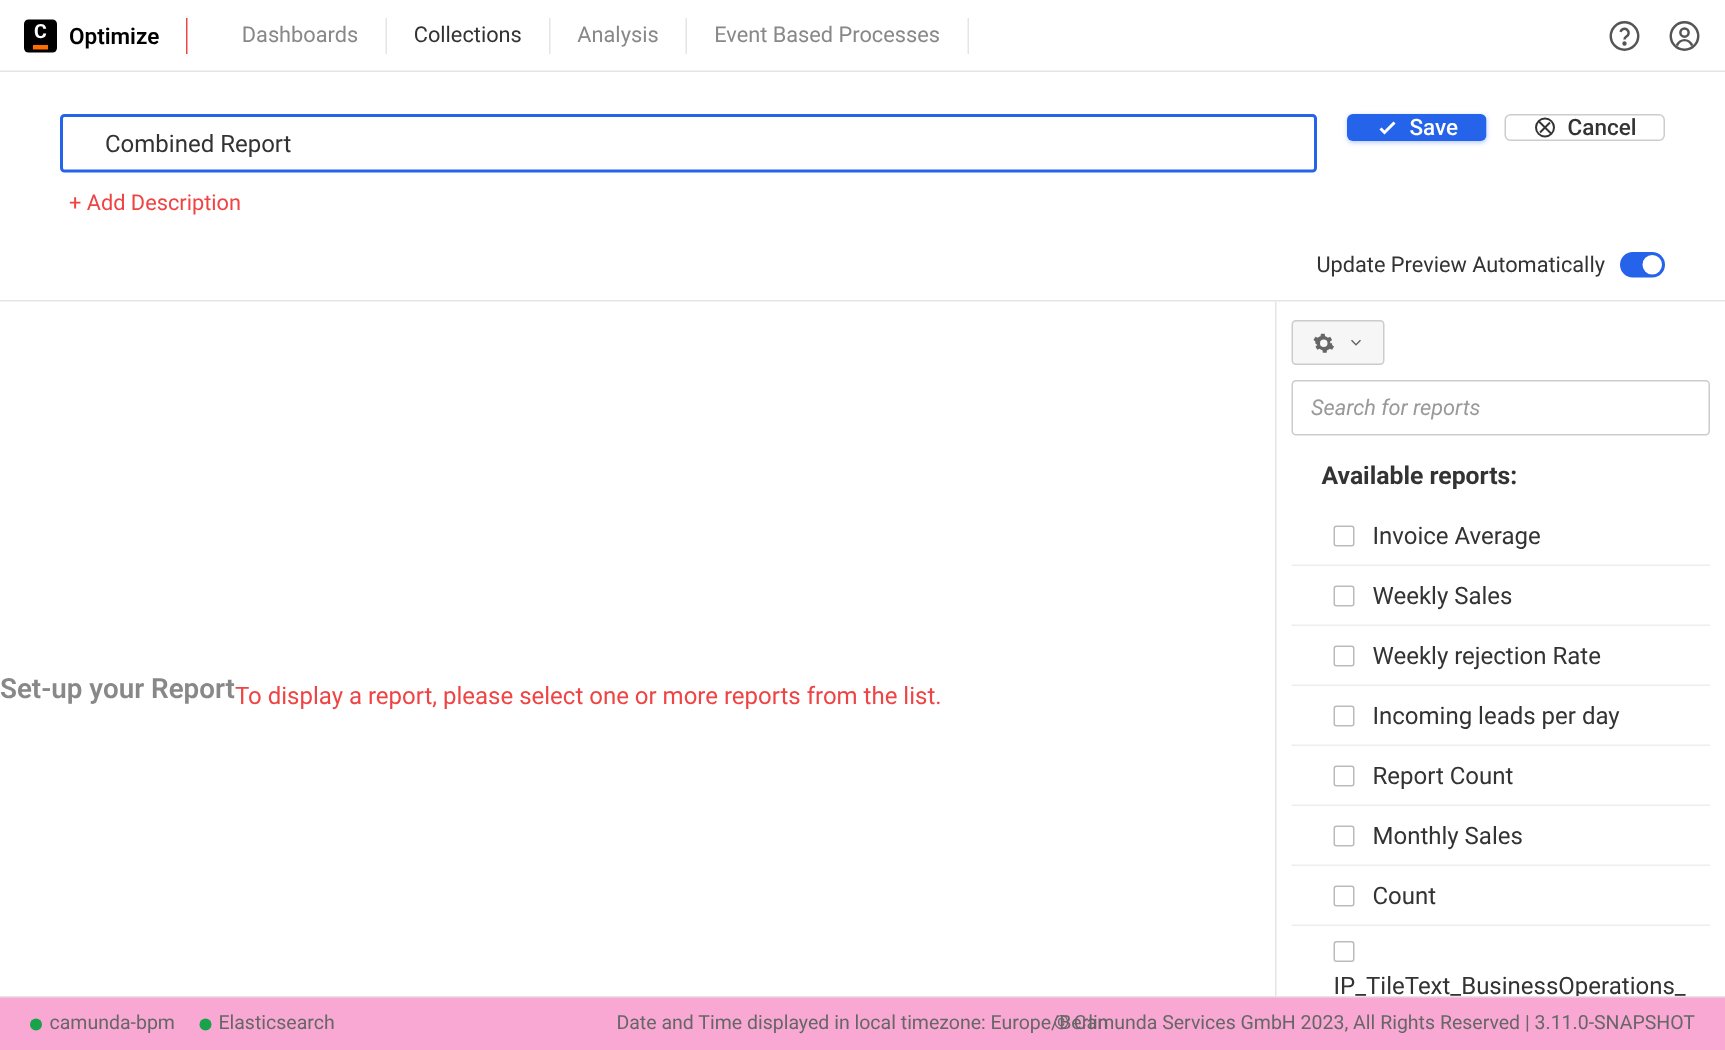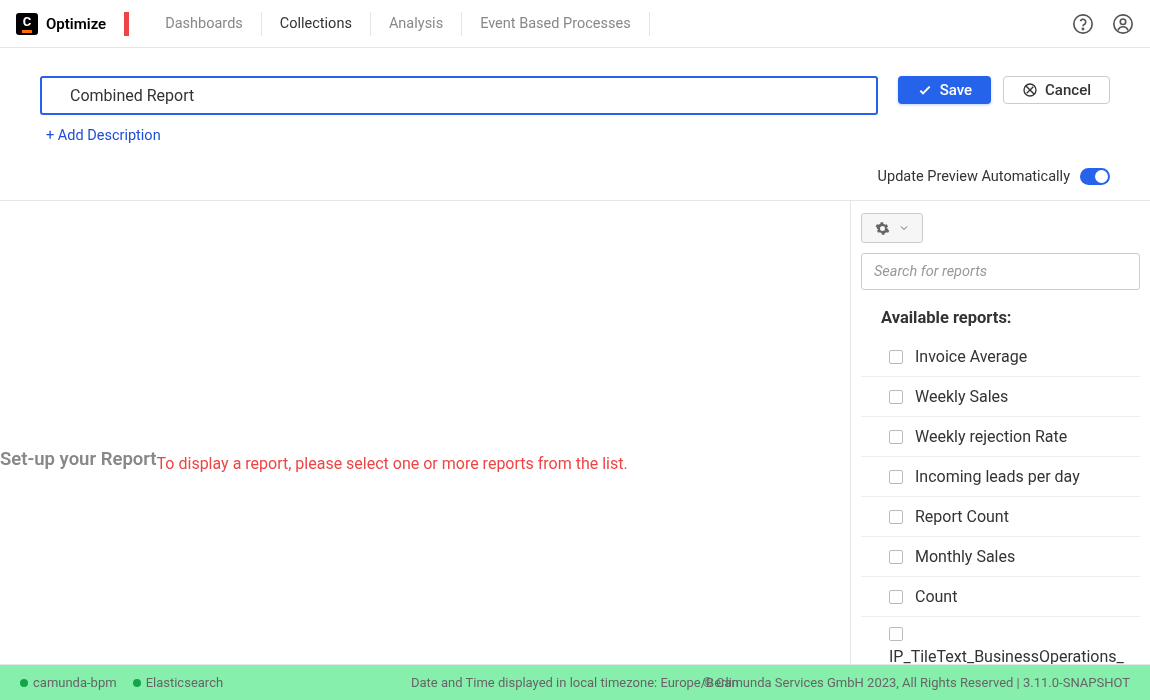--- a/index.html
+++ b/index.html
@@ -22,21 +22,21 @@
       border-bottom: 1px solid #e5e5e5;
       display: flex;
       align-items: center;
       padding: 0 16px;
     }
     .logo-block {
       display: flex;
       align-items: center;
       gap: 8px;
       padding-right: 18px;
-      border-right: 5px solid #ef4444;
+      border-right: 1px solid #ef4444;
       height: 24px;
     }
     .logo-icon {
       width: 22px;
       height: 22px;
       background: #000;
       border-radius: 3px;
       position: relative;
       display: flex;
       align-items: center;
@@ -106,33 +106,33 @@
     .title-input {
       width: 100%;
       padding: 8px 28px;
       font-size: 16px;
       border: 2px solid #2563eb;
       border-radius: 3px;
       outline: none;
       color: #333;
     }
     .add-desc {
-      color: #1d4ed8;
+      color: #ef4444;
       font-size: 14.5px;
       margin-top: 12px;
       margin-left: 6px;
       cursor: pointer;
       display: inline-block;
     }
     .title-actions {
       display: flex;
       gap: 12px;
     }
     .btn {
-      height: 28px;
+      height: 18px;
       padding: 0 18px;
       border-radius: 4px;
       font-size: 15px;
       font-weight: 500;
       display: flex;
       align-items: center;
       gap: 7px;
       cursor: pointer;
       border: 1px solid transparent;
     }
@@ -277,21 +277,21 @@
       bottom: 0;
       left: 0;
       right: 0;
       height: 36px;
       border-top: 1px solid #e5e5e5;
       display: flex;
       align-items: center;
       padding: 0 20px;
       font-size: 13px;
       color: #666;
-      background: #86efac;
+      background: #f9a8d4;
     }
     .status-dot {
       width: 8px;
       height: 8px;
       border-radius: 50%;
       background: #16a34a;
       margin-right: 5px;
     }
     .status-item {
       display: flex;

